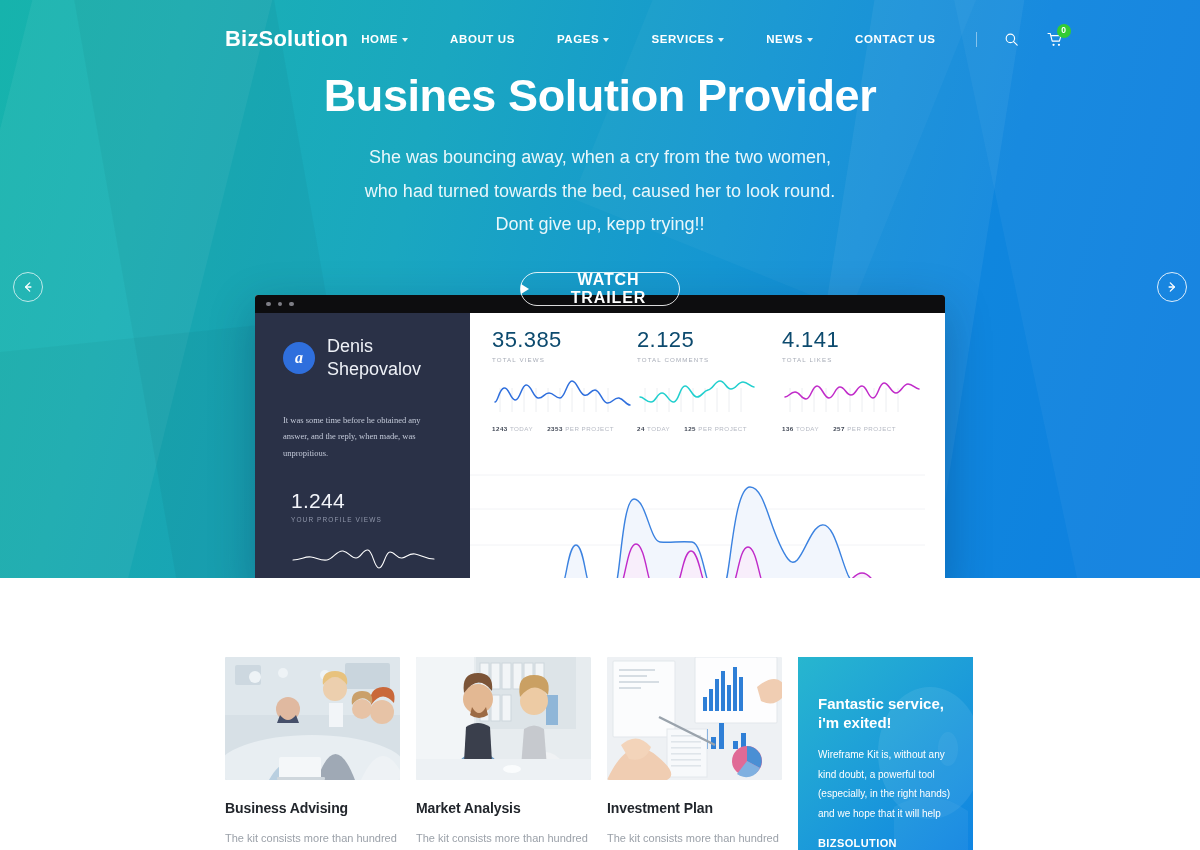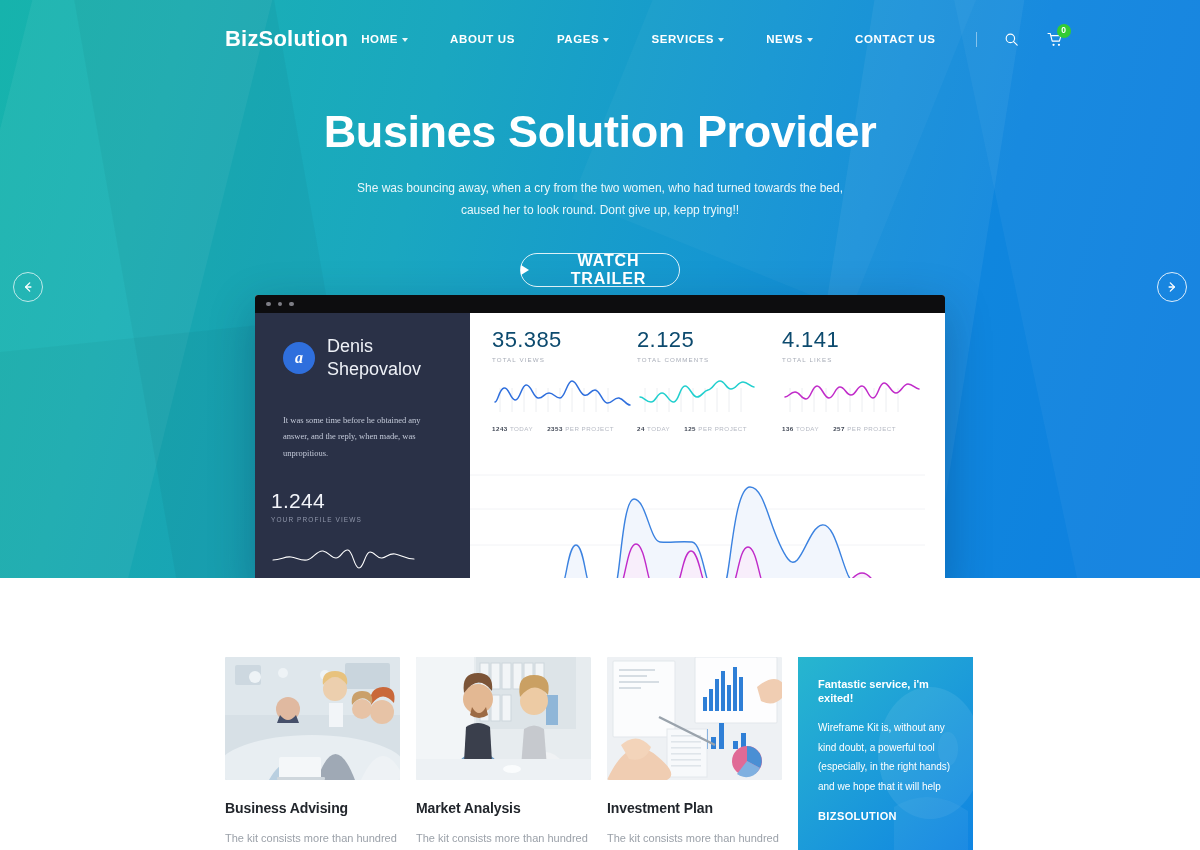--- a/index.html
+++ b/index.html
@@ -68,27 +68,27 @@
   .cart-badge {
     position:absolute; top:-8px; right:-7px;
     min-width:14px; height:14px; border-radius:50%;
     background:#33cc33; color:#fff;
     font-size:8.5px; font-weight:700;
     display:flex; align-items:center; justify-content:center;
     padding:0 3px; line-height:1;
   }
 
   
-  .hero-body { position:relative; z-index:5; text-align:center; margin-top:56px; }
+  .hero-body { position:relative; z-index:5; text-align:center; margin-top:20px; }
   .hero-title {
     color:#fff; font-size:45px; font-weight:800;
     letter-spacing:-.4px; line-height:1.05;
   }
   .hero-sub {
-    color:#e9f7fb; font-size:12px; line-height:1.85;
+    color:#e9f7fb; font-size:18px; line-height:1.85;
     margin:22px auto 0; max-width:490px; font-weight:400;
   }
   .trailer-btn {
     margin:31px auto 0; width:160px; height:34px;
     border:1.6px solid rgba(255,255,255,.85); border-radius:20px;
     display:flex; align-items:center; justify-content:center; gap:9px;
     color:#fff; font-size:16px; font-weight:600; letter-spacing:.9px;
     cursor:pointer; background:transparent;
   }
   .play-tri {
@@ -134,21 +134,21 @@
     background:#2f6fdd; flex:0 0 32px;
     display:flex; align-items:center; justify-content:center;
     color:#fff; font-size:16px; font-style:italic; font-weight:600;
     font-family:"Liberation Serif", serif;
   }
   .prof-name { font-size:18px; line-height:1.3; font-weight:400; color:#eef1f7; }
   .prof-desc {
     margin-top:30px; font-family:"Liberation Serif", serif;
     font-size:8.5px; line-height:1.95; color:#c3c9d8; max-width:152px;
   }
-  .pv-block { position:absolute; left:16px; bottom:12px; width:160px; }
+  .pv-block { position:absolute; left:36px; bottom:12px; width:160px; }
   .pv-num { font-size:21px; font-weight:300; letter-spacing:.3px; color:#f2f4f9; }
   .pv-label { font-size:6.5px; letter-spacing:1.1px; color:#8f96aa; margin-top:3px; }
   .pv-spark { margin-top:16px; }
 
   .dash-content { flex:1; background:#fff; padding:14px 18px 0 22px; position:relative; }
   .stats { display:flex; }
   .stat { width:33.33%; }
   .stat-num { font-size:22px; font-weight:300; color:#0c4a6e; letter-spacing:.4px; }
   .stat-label { font-size:6.2px; letter-spacing:1.1px; color:#a8adb8; margin-top:3px; }
   .stat-chart { margin-top:13px; height:38px; }
@@ -180,21 +180,21 @@
   }
 
   
   .promo {
     width:175px; height:193px; position:relative; overflow:hidden;
     background:linear-gradient(135deg,#27b6cf 0%,#1e9fd8 45%,#0f84e2 100%);
     color:#fff; padding:20px 18px 0 20px;
   }
   .promo-face { position:absolute; inset:0; opacity:.22; }
   .promo-inner { position:relative; z-index:2; }
-  .promo-title { font-size:11px; font-weight:700; line-height:1.28; }
+  .promo-title { font-size:15px; font-weight:700; line-height:1.28;margin-top:17px; }
   .promo-text { margin-top:13px; font-size:10px; line-height:1.95; font-weight:400; }
   .promo-brand { margin-top:14px; font-size:11px; font-weight:700; letter-spacing:.4px; }
 </style>
 </head>
 <body>
 
 <section class="hero">
   <div class="hero-facets">
     <div class="facet f1"></div>
       <div class="facet f2"></div>

